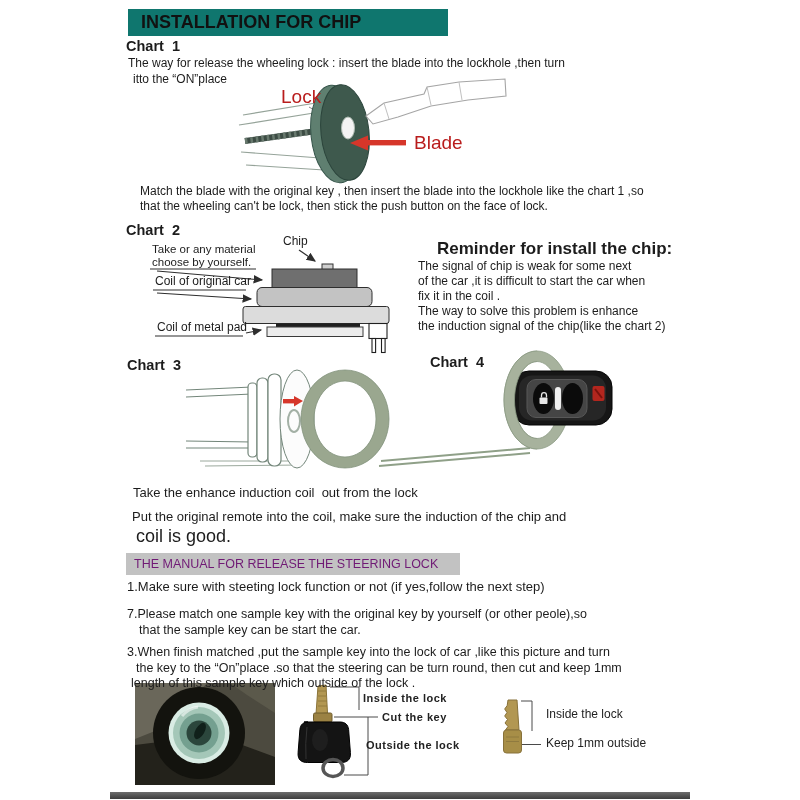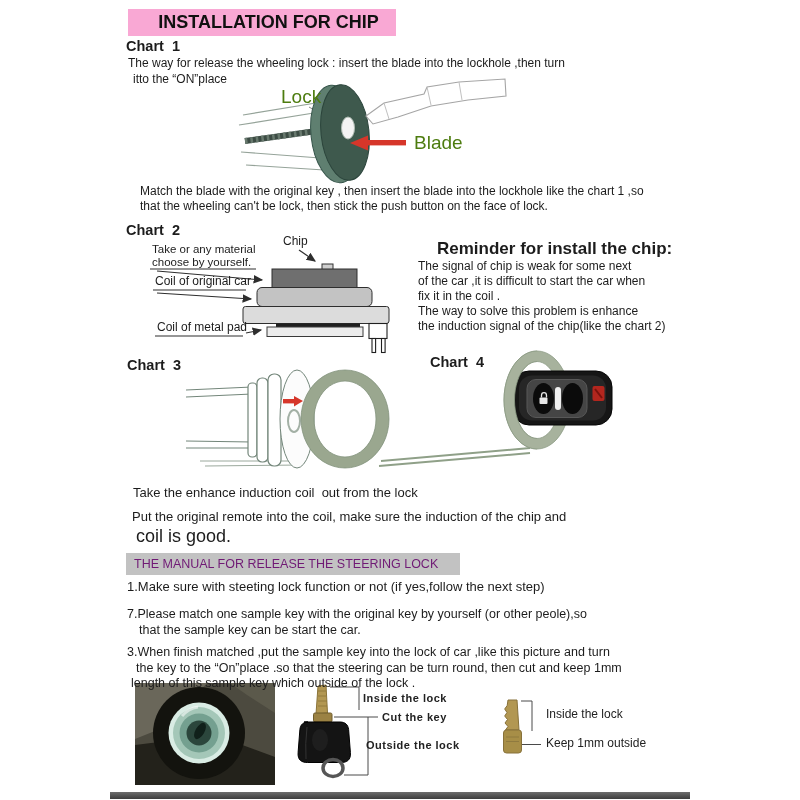--- a/index.html
+++ b/index.html
@@ -2,21 +2,21 @@
 <html><head>
 <meta charset="utf-8">
 <style>
   html,body{margin:0;padding:0;background:#fff;}
   .page{position:relative;width:800px;height:800px;background:#ffffff;overflow:hidden;
         font-family:"Liberation Sans",sans-serif;color:#1c1c1c;}
   .t{position:absolute;white-space:pre;line-height:1.15;}
   .b{font-weight:bold;}
   .graybar{position:absolute;background:#c9c9c9;display:flex;align-items:center;}
   .art{position:absolute;left:0;top:0;}
-  .f19{font-size:19px;color:#4d7c0f;}
+  .f19{font-size:19px;color:#b91c1c;}
   .bl{font-weight:bold;font-size:11px;letter-spacing:.5px;color:#222;}
   .br{font-size:12px;color:#222;}
   .bottombar{position:absolute;left:110px;top:792px;width:580px;height:7px;
              background:linear-gradient(#6e6e6e,#3d3d3d);}
 </style>
 </head>
 <body>
 
 <div class="page">
 
@@ -155,21 +155,21 @@
       <path d="M508,700 h9 l2,30 h-13.5 l2.5,-3.5 -3,-3.5 2.5,-3.5 -2.8,-3.5 2.3,-3.5 -2.3,-3.5 2.5,-3.5 z" fill="#b29752" stroke="#87713a"></path>
       <rect x="503.5" y="730" width="18" height="23" rx="3" fill="#a78e47" stroke="#87713a"></rect>
       <path d="M506,737 h13 M506,741.5 h13" stroke="#8f7a3f" stroke-width="1"></path>
       <g stroke="#4a4a4a" stroke-width="1" fill="none">
         <path d="M521,701 H532 V731"></path>
         <path d="M522,744.5 H541"></path>
       </g>
     </g>
   </svg>
 
-  <div class="graybar" style="left:128px;top:9px;width:268px;height:27px;background:#f9a8d4;justify-content:center;">
+  <div class="graybar" style="left:128px;top:9px;width:320px;height:27px;background:#0f766e;">
     <span class="b" style="font-size:18px;padding-left:13px;color:#111;">INSTALLATION FOR CHIP</span>
   </div>
 
   <div class="t b" style="left:126px;top:38px;font-size:14.5px;">Chart  1</div>
   <div class="t" style="left:128px;top:57px;font-size:12px;">The way for release the wheeling lock : insert the blade into the lockhole ,then turn</div>
   <div class="t" style="left:133px;top:73px;font-size:12px;">itto the “ON”place</div>
 
   <div class="t f19" style="left:281px;top:86px;">Lock</div>
   <div class="t f19" style="left:414px;top:132px;">Blade</div>
 

